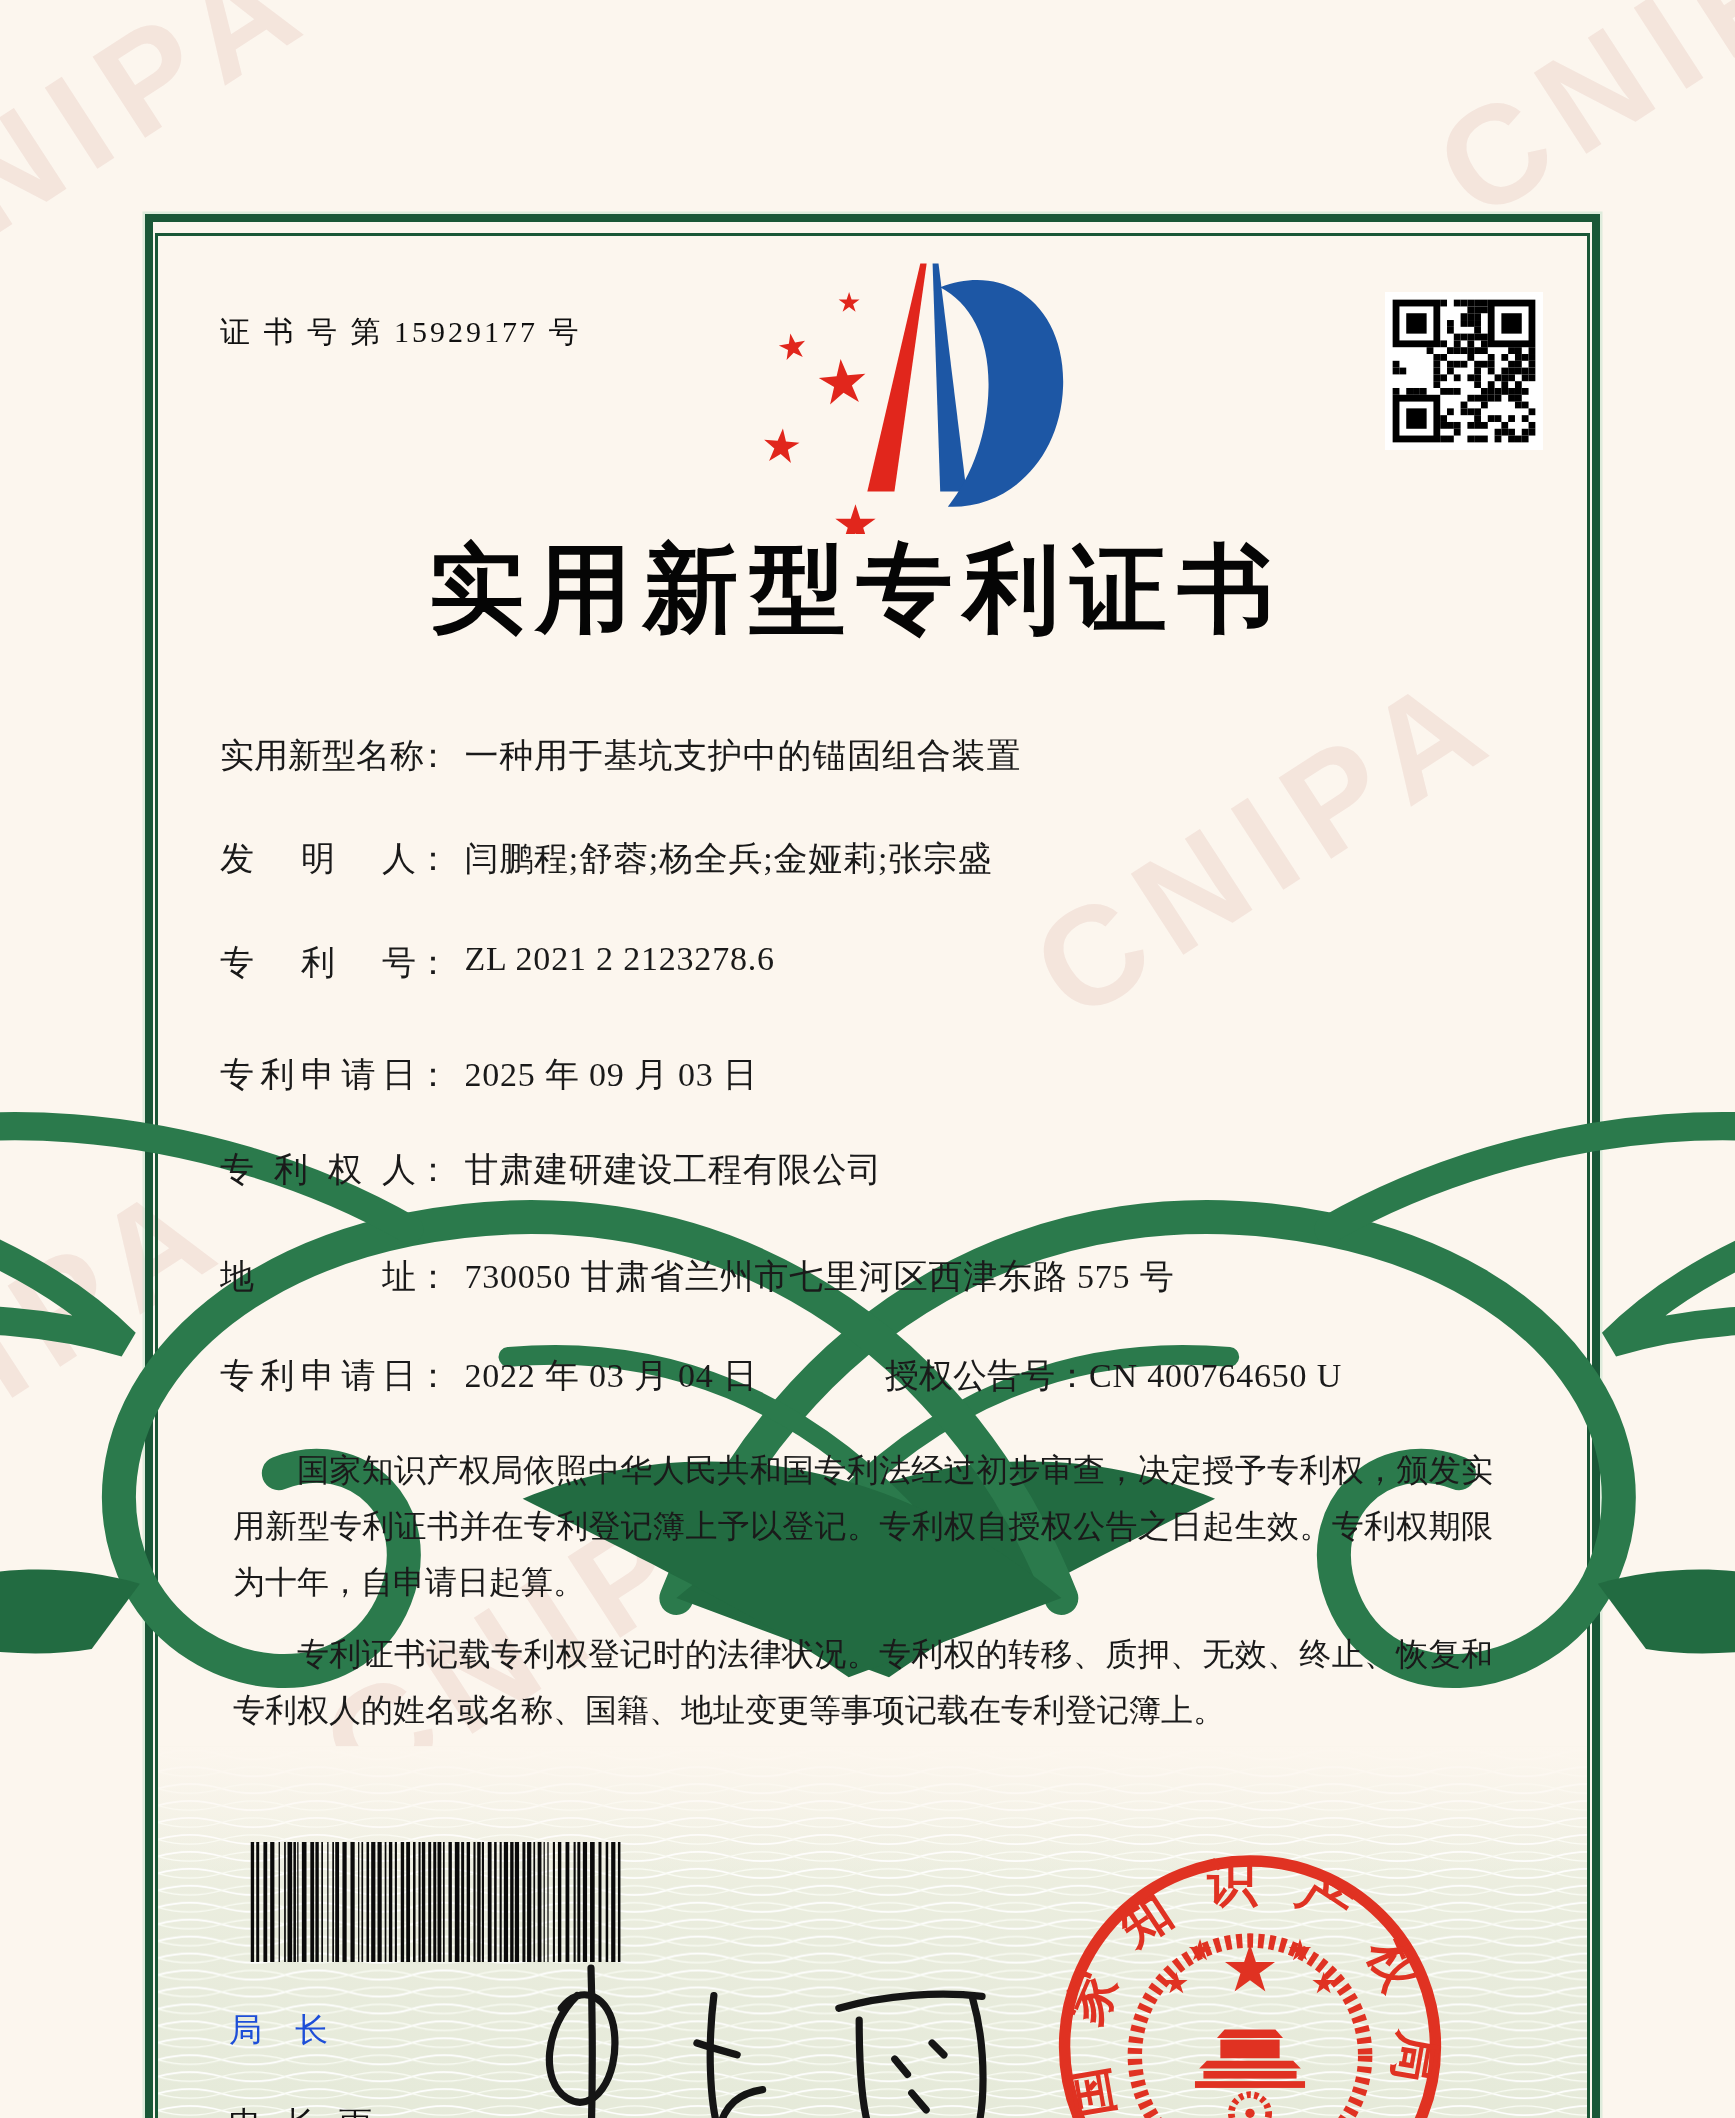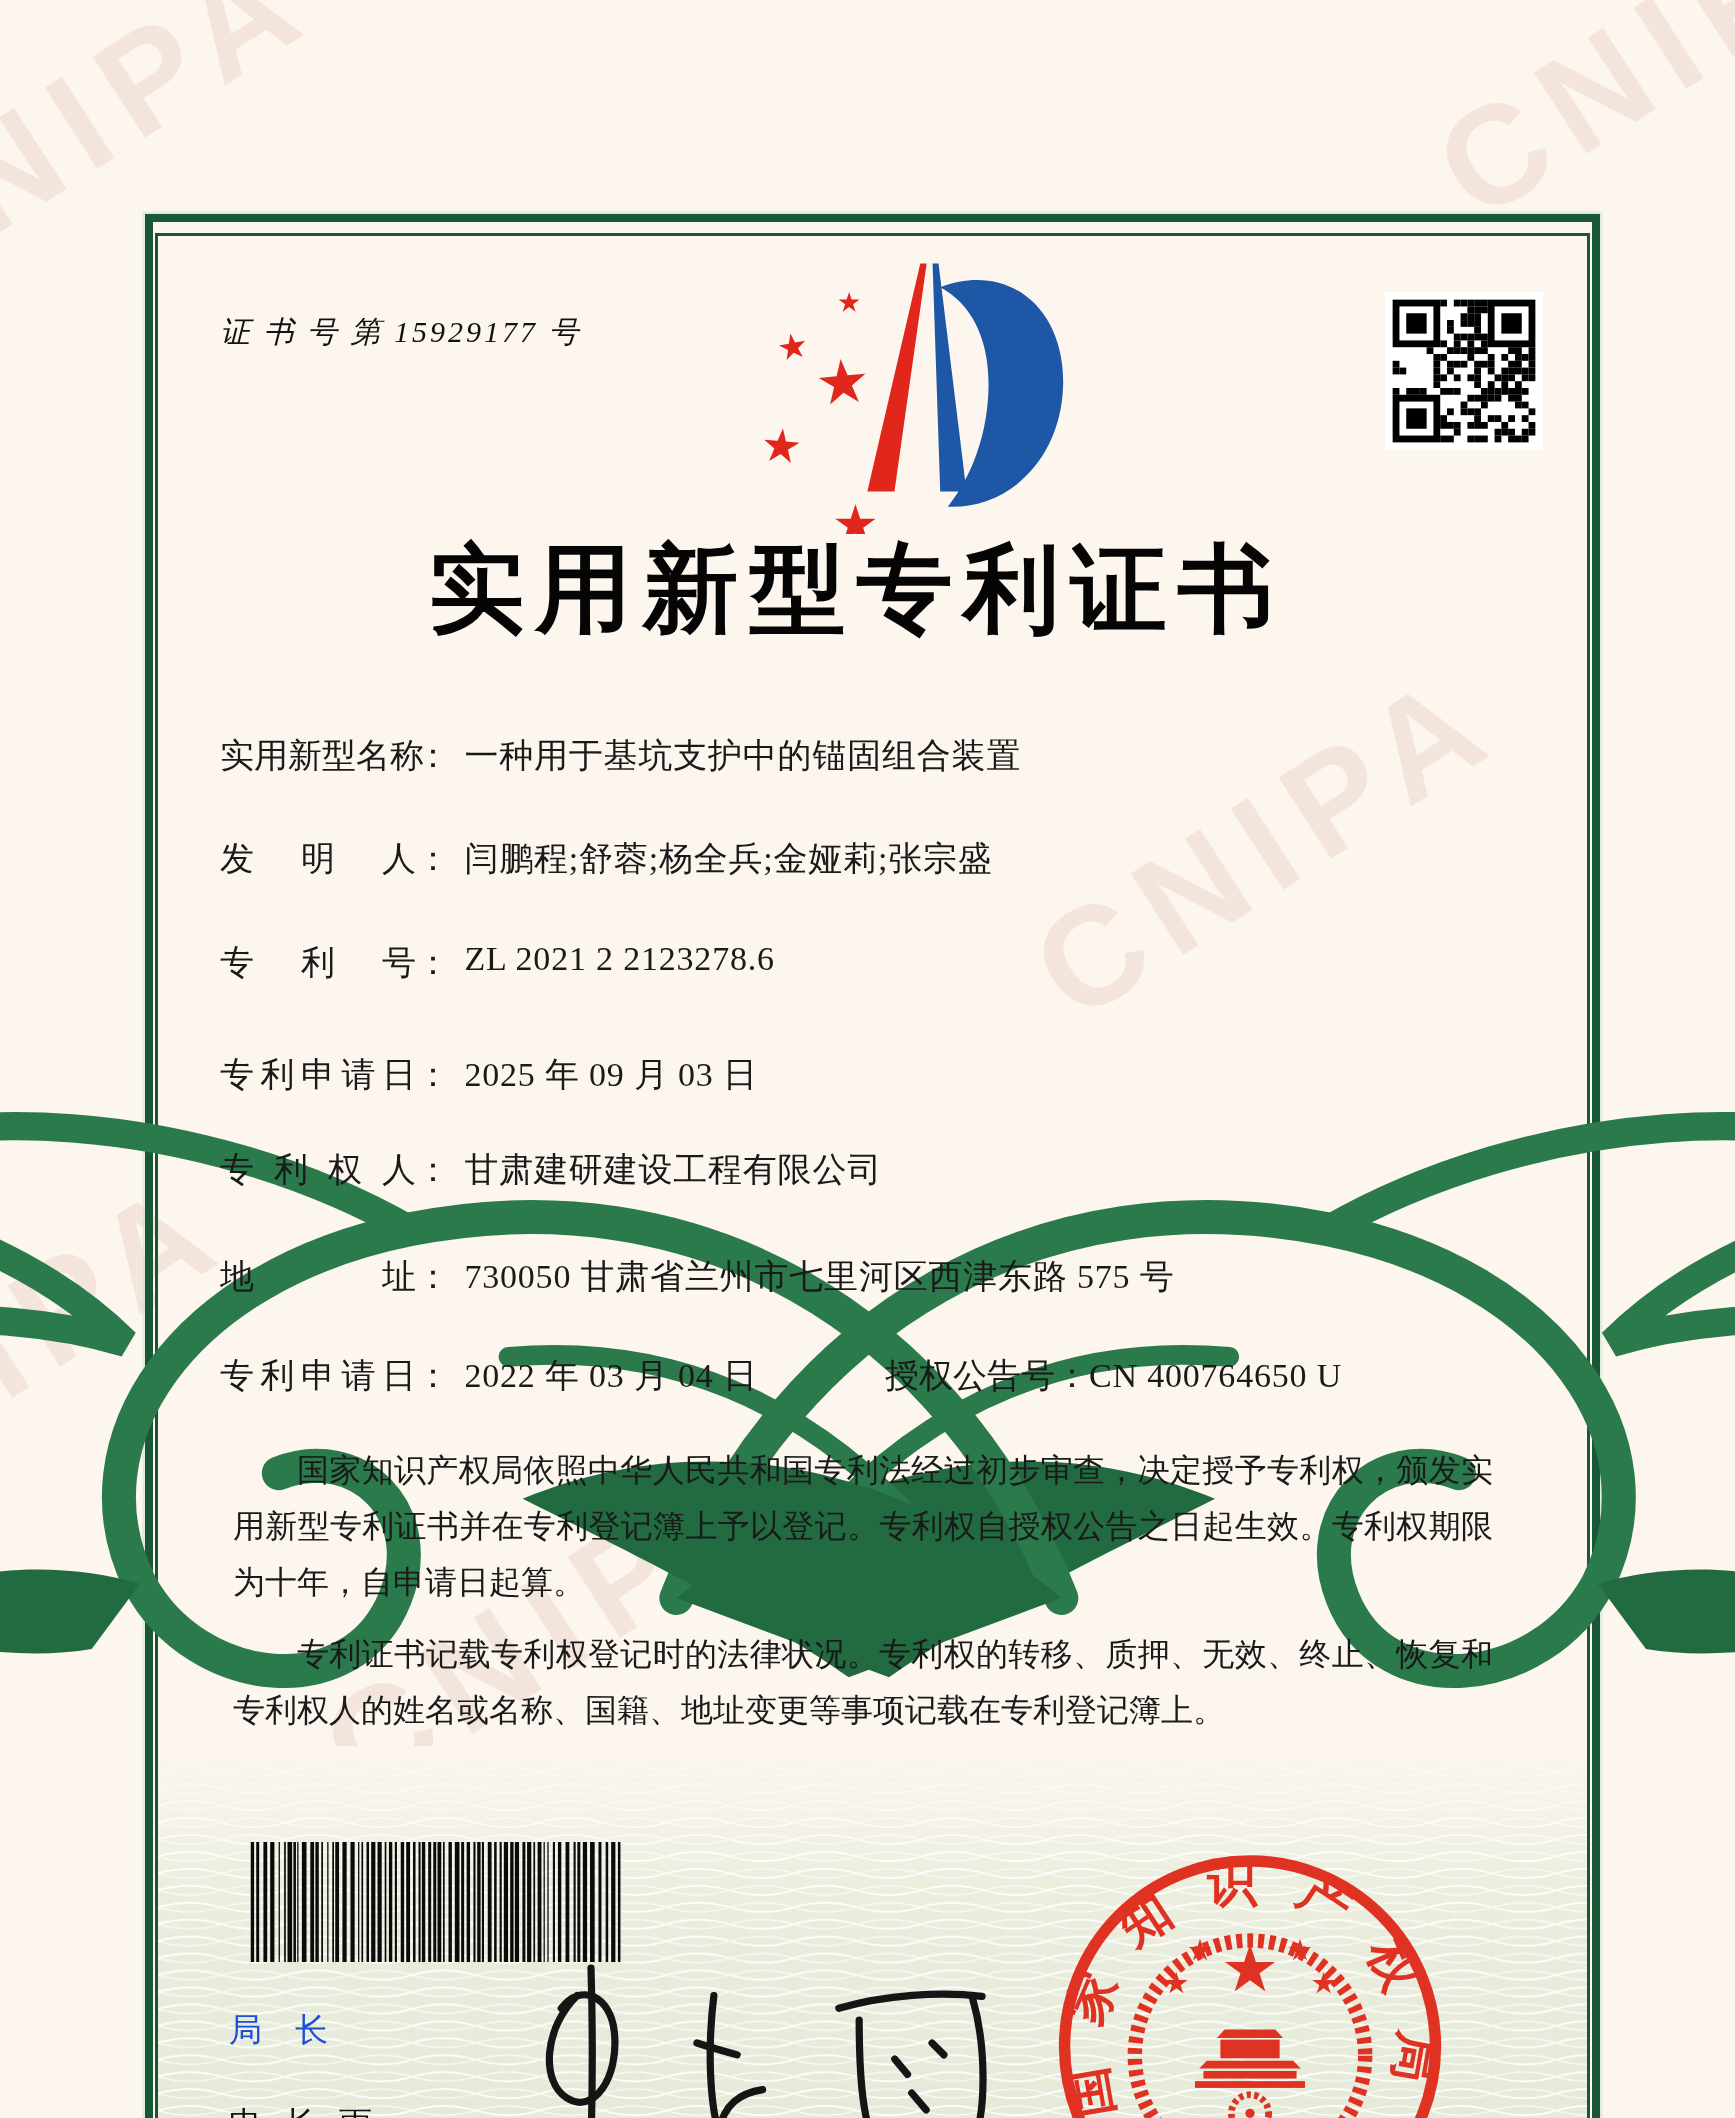--- a/index.html
+++ b/index.html
@@ -12,21 +12,21 @@
       color:rgba(224,190,178,0.30);transform:rotate(-33deg);white-space:nowrap;
       font-family:"Liberation Sans","DejaVu Sans",sans-serif;}
   
   .frame-outer{position:absolute;left:145px;top:214px;width:1455px;height:2117px;
       border:8px solid #1a5737;box-shadow:0 0 0 2.5px rgba(197,228,205,.55);box-sizing:border-box;}
   .frame-inner{position:absolute;left:155px;top:233px;width:1435px;height:2079px;
       border:3.4px solid #1a5737;box-sizing:border-box;}
   
   .guil{position:absolute;left:158px;top:1746px;width:1431px;height:564px;}
   
-  .certno{position:absolute;left:220px;top:312px;font-size:30px;letter-spacing:3px;color:#111;font-style:italic;}
+  .certno{position:absolute;left:220px;top:312px;font-size:30px;letter-spacing:3px;color:#111;}
   .title{position:absolute;left:129px;top:526px;width:1455px;text-align:center;
          font-size:96px;font-weight:bold;letter-spacing:11px;color:#050505;}
   
   .frow{position:absolute;left:220px;height:47px;font-size:34px;white-space:nowrap;}
   .flabel{display:inline-block;width:196px;text-align:justify;text-align-last:justify;vertical-align:top;}
   .fcolon{display:inline-block;vertical-align:top;}
   .fvalue{display:inline-block;margin-left:14.4px;vertical-align:top;letter-spacing:0.8px;}
   .fpair2{position:absolute;left:665px;top:0;white-space:nowrap;}
   .r1{top:733px;} .r2{top:836px;} .r3{top:940px;} .r4{top:1052px;}
   .r5{top:1147px;} .r6{top:1254px;} .r7{top:1353px;}

